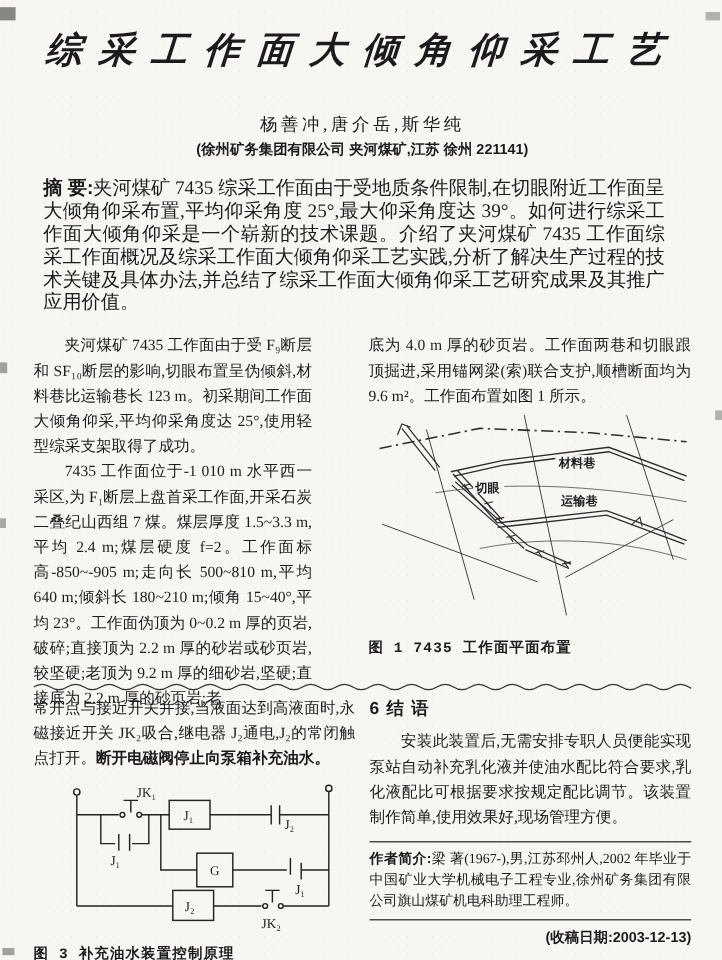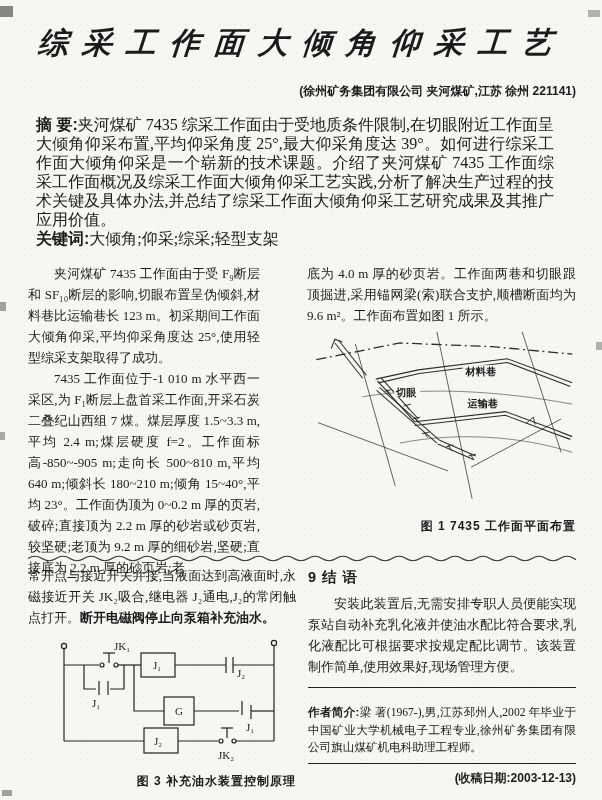--- a/index.html
+++ b/index.html
@@ -20,76 +20,76 @@
   .a5{left:2px;top:790px;width:10px;height:6px;opacity:.5;}
   .a6{left:596px;top:342px;width:6px;height:8px;opacity:.4;}
 
   .title{
     margin:6px 0 0;text-align:center;
     font-size:30px;line-height:42px;font-weight:700;font-style:italic;
     letter-spacing:14px;transform:skewX(-4deg);
     font-family:"DejaVu Serif","Liberation Serif",serif;
   }
   .authors{margin-top:30px;text-align:center;font-size:14.5px;letter-spacing:3px;}
-  .affiliation{margin-top:19px;text-align:right;font-size:12px;font-weight:700;
+  .affiliation{margin-top:3px;text-align:center;font-size:12px;font-weight:700;
     font-family:"Liberation Sans","DejaVu Sans",sans-serif;}
 
   .meta{margin:15px 22px 0 8px;font-size:16px;line-height:19px;text-align:justify;}
   .meta p{margin:0;}
   .lbl{font-family:"Liberation Sans","DejaVu Sans",sans-serif;font-weight:700;}
   .clc-gap{display:inline-block;width:56px;}
 
   .cols{display:flex;gap:12px;margin-top:15px;}
   .col{width:269px;font-size:13px;line-height:21px;text-align:justify;}
   .para{margin:0;}
   .indent{text-indent:2em;}
   h2.sec{
     margin:9px 0 6px;font-size:14.5px;line-height:20px;font-weight:700;
     font-family:"Liberation Sans","DejaVu Sans",sans-serif;letter-spacing:1px;
   }
   figure{margin:0;}
   .caption{
-    text-align:right;font-size:12px;font-weight:700;margin-top:2px;
-    font-family:Liberation Sans, sans-serif;letter-spacing:1px;
+    text-align:left;font-size:12px;font-weight:700;margin-top:2px;
+    font-family:Liberation Mono, monospace;letter-spacing:1px;
   }
   .top-cols{height:288px;gap:47px;}
   .fig1-wrap{margin-top:4px;}
 
   svg.wave{display:block;margin:3px 0 2px;}
   svg text{font-family:"Liberation Serif","DejaVu Serif",serif;fill:#1b1b1b;}
   .fig-label{font-size:11px;font-weight:700;}
 
   .bottom-cols{margin-top:2px;}
   .bio{
-    margin-top:10px;padding:15px 0 6px;border-top:1.6px solid #222;border-bottom:1.6px solid #222;
+    margin-top:10px;padding:5px 0 6px;border-top:1.6px solid #222;border-bottom:1.6px solid #222;
     font-size:11.6px;line-height:17.5px;text-align:justify;
   }
   .bio .lbl{letter-spacing:0;}
   .received{margin-top:4px;text-align:right;font-size:12px;font-weight:700;
     font-family:"Liberation Sans","DejaVu Sans",sans-serif;}
   .bold-run{font-weight:700;}
 </style>
 </head>
 <body>
 
 <div class="page">
 
   <div class="artifact a1"></div>
   <div class="artifact a2"></div>
   <div class="artifact a3"></div>
   <div class="artifact a4"></div>
   <div class="artifact a5"></div>
   <div class="artifact a6"></div>
 
   <h1 class="title">综采工作面大倾角仰采工艺</h1>
+  <div class="authors">杨善冲,唐介岳,斯华纯</div>
   <div class="affiliation">(徐州矿务集团有限公司 夹河煤矿,江苏 徐州  221141)</div>
 
   <div class="meta">
     <p><span class="lbl">摘  要:</span><span>夹河煤矿 7435 综采工作面由于受地质条件限制,在切眼附近工作面呈大倾角仰采布置,平均仰采角度 25°,最大仰采角度达 39°。如何进行综采工作面大倾角仰采是一个崭新的技术课题。介绍了夹河煤矿 7435 工作面综采工作面概况及综采工作面大倾角仰采工艺实践,分析了解决生产过程的技术关键及具体办法,并总结了综采工作面大倾角仰采工艺研究成果及其推广应用价值。</span></p>
-    <p><span class="lbl">关键词:</span><span>大倾角;仰采;综采;轻型支架</span></p>
   </div>
 
   <div class="cols top-cols">
     <div class="col">
       <p class="para indent">夹河煤矿 7435 工作面由于受 F₉断层和 SF₁₀断层的影响,切眼布置呈伪倾斜,材料巷比运输巷长 123 m。初采期间工作面大倾角仰采,平均仰采角度达 25°,使用轻型综采支架取得了成功。</p>
       <p class="para indent">7435 工作面位于-1 010 m 水平西一采区,为 F₁断层上盘首采工作面,开采石炭二叠纪山西组 7 煤。煤层厚度 1.5~3.3 m,平均 2.4 m;煤层硬度 f=2。工作面标高-850~-905 m;走向长 500~810 m,平均 640 m;倾斜长 180~210 m;倾角 15~40°,平均 23°。工作面伪顶为 0~0.2 m 厚的页岩,破碎;直接顶为 2.2 m 厚的砂岩或砂页岩,较坚硬;老顶为 9.2 m 厚的细砂岩,坚硬;直接底为 2.2 m 厚的砂页岩;老</p>
     </div>
     <div class="col">
       <p class="para">底为 4.0 m 厚的砂页岩。工作面两巷和切眼跟顶掘进,采用锚网梁(索)联合支护,顺槽断面均为 9.6 m²。工作面布置如图 1 所示。</p>
       <figure class="fig1-wrap">
@@ -219,20 +219,20 @@
           <text x="129" y="82" font-size="11">G</text>
           <text x="200" y="98" font-size="11">J₁</text>
           <text x="108" y="112" font-size="11">J₂</text>
           <text x="172" y="126" font-size="11">JK₂</text>
         </svg>
       </figure>
       <div class="caption">图 3  补充油水装置控制原理</div>
     </div>
 
     <div class="col">
-      <h2 class="sec" style="margin-top:2px;">9  结  语</h2>
+      <h2 class="sec" style="margin-top:2px;">6  结  语</h2>
       <p class="para indent">安装此装置后,无需安排专职人员便能实现泵站自动补充乳化液并使油水配比符合要求,乳化液配比可根据要求按规定配比调节。该装置制作简单,使用效果好,现场管理方便。</p>
       <div class="bio"><span class="lbl">作者简介:</span><span>梁  著(1967-),男,江苏邳州人,2002 年毕业于中国矿业大学机械电子工程专业,徐州矿务集团有限公司旗山煤矿机电科助理工程师。</span></div>
       <div class="received">(收稿日期:2003-12-13)</div>
     </div>
   </div>
 
 </div>
 
 </body></html>

